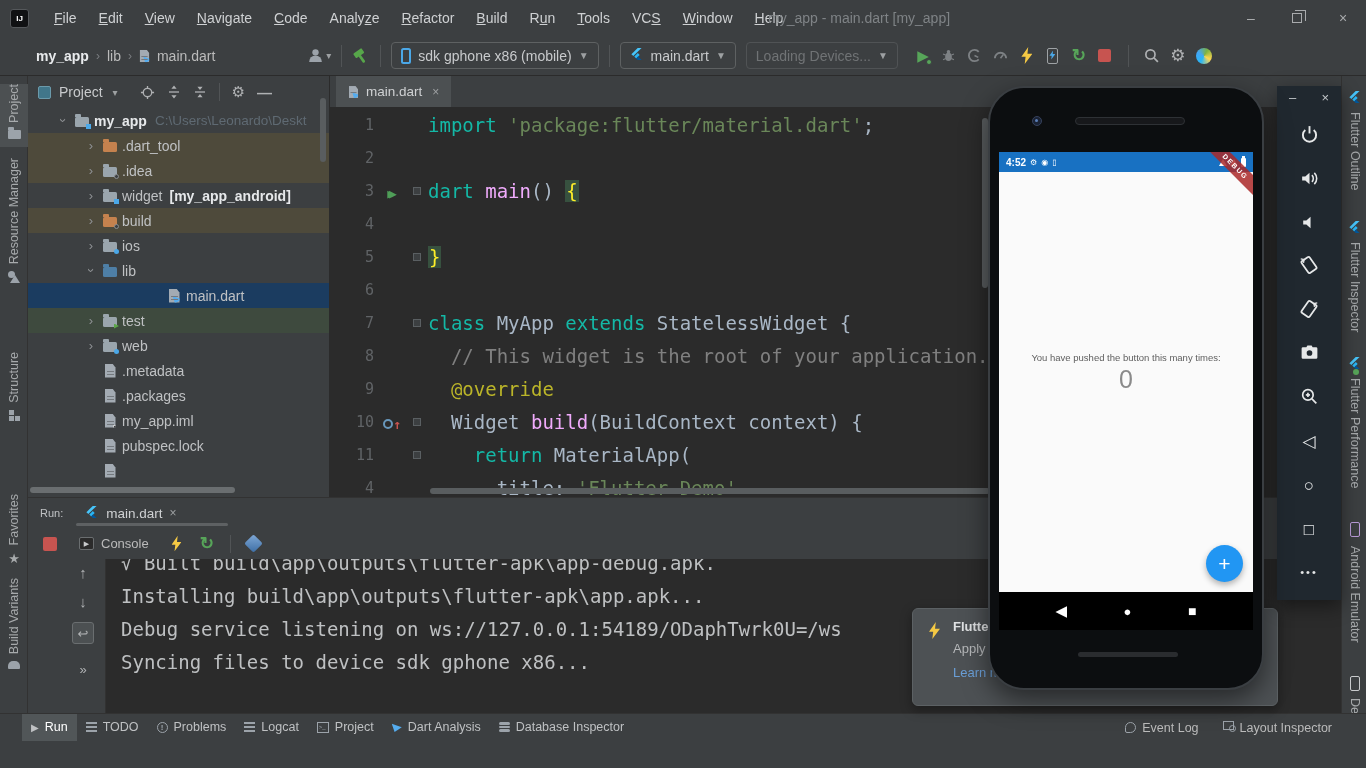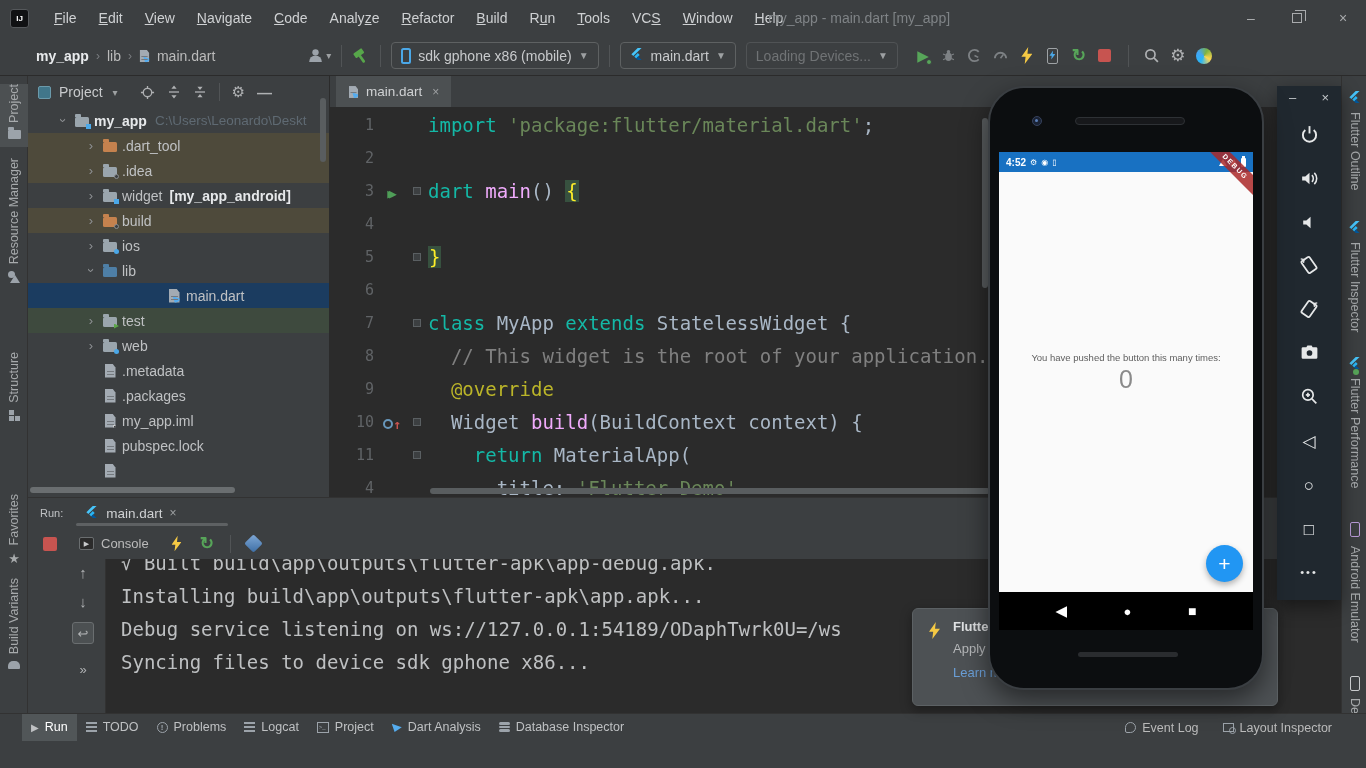--- a/index.html
+++ b/index.html
@@ -742,21 +742,21 @@
           <i></i>
           <i></i>
         </span>
         <span>Database Inspector</span>
       </div>
       <div class="bbar-right" id="bbar-right">
         <div style="display: flex; align-items: center; gap: 6px;">
           <span class="mini-evlog"></span>
           <span>Event Log</span>
         </div>
-        <div style="display: flex; align-items: center; gap: 6px;">
+        <div style="display: flex; gap: 6px;">
           <span class="mini-li"></span>
           <span>Layout Inspector</span>
         </div>
       </div>
   </div>
 
 
 </div>
 
 </body></html>

